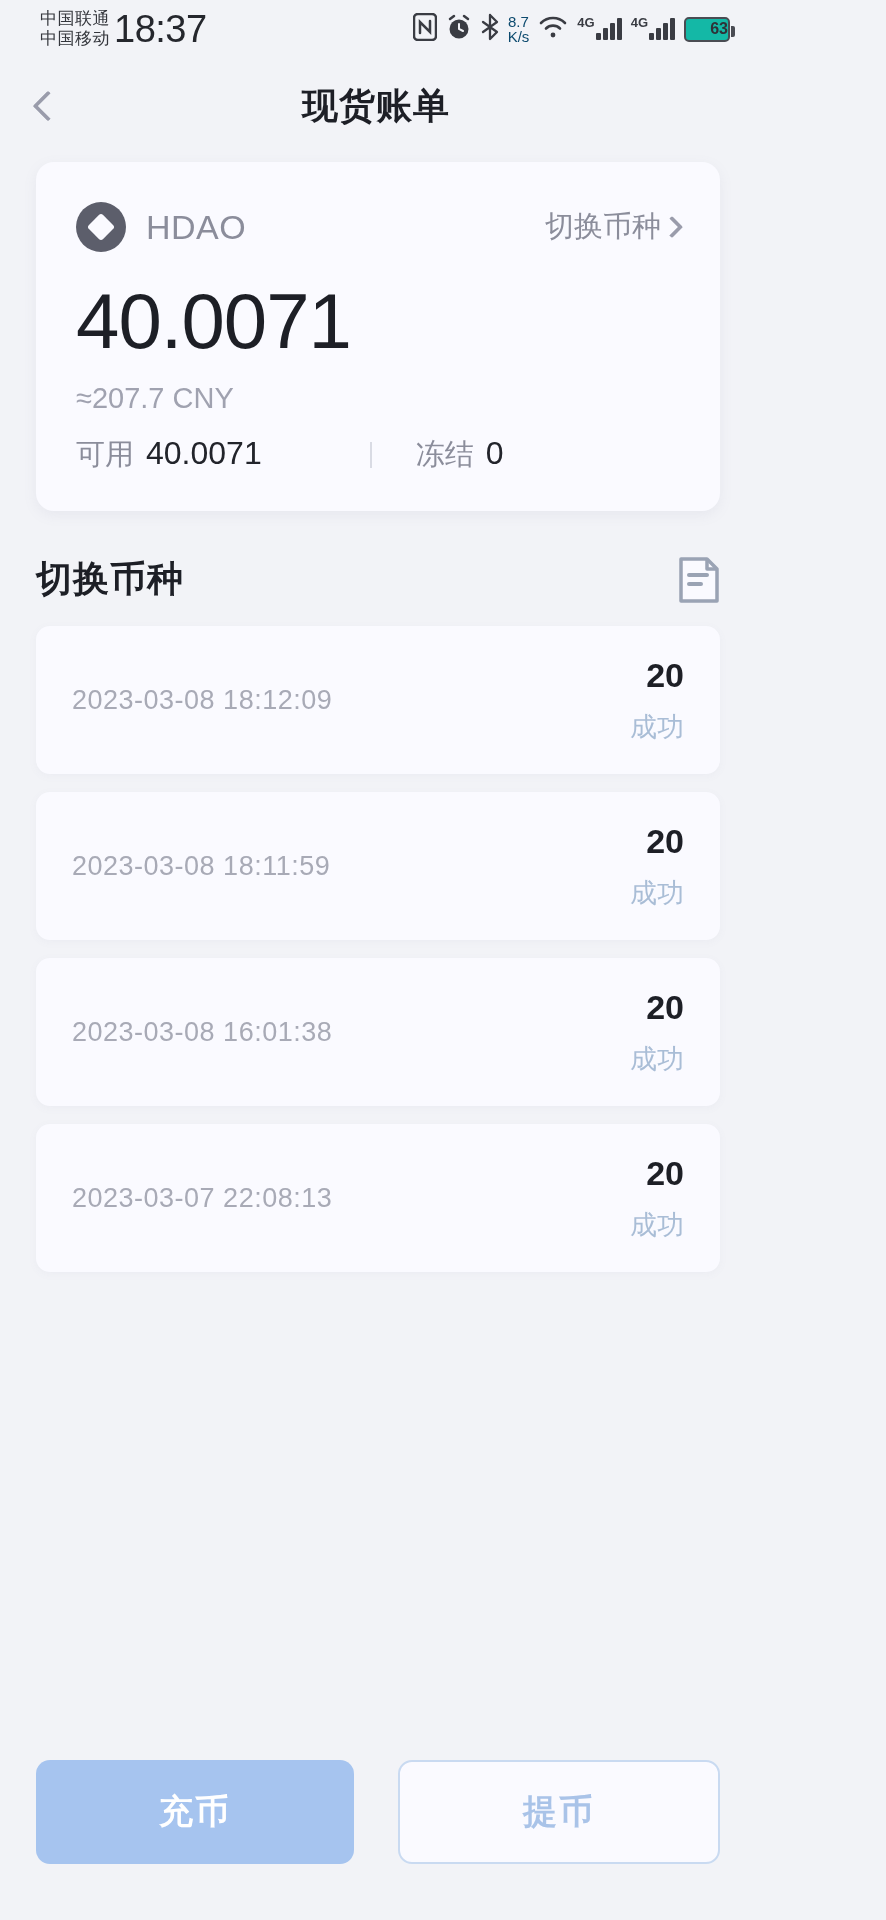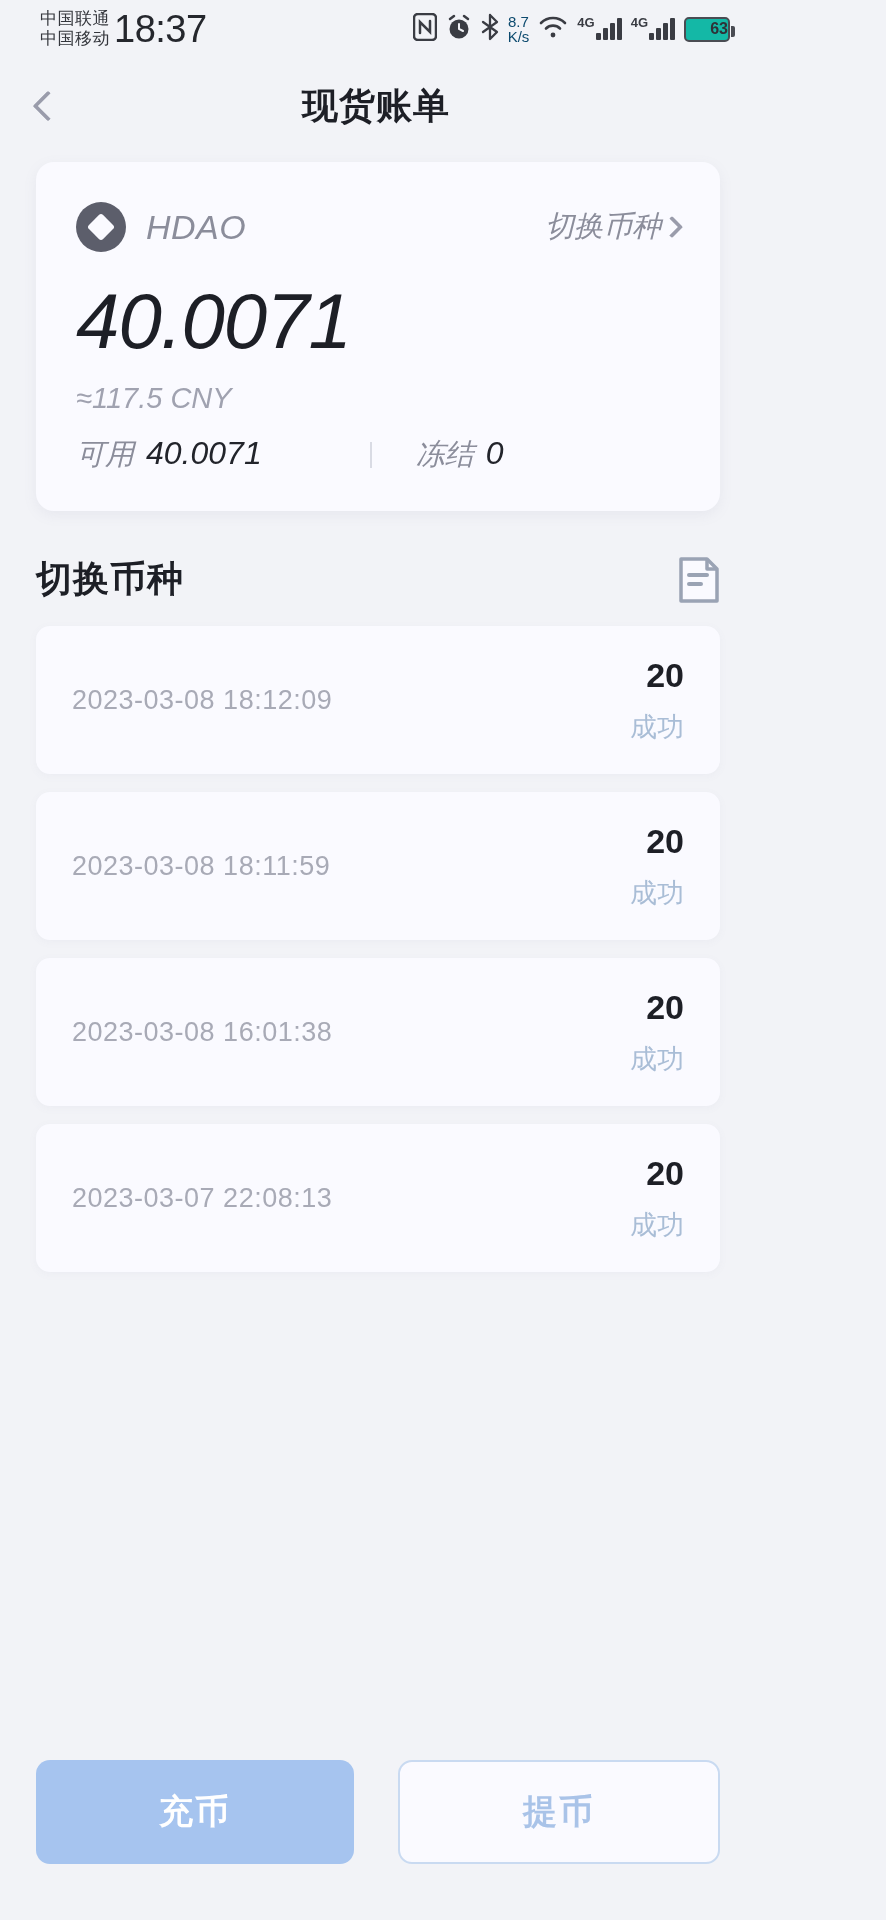--- a/index.html
+++ b/index.html
@@ -37,21 +37,21 @@
   .gtag { font-size: 13px; font-weight: 700; color:#3a3c43; align-self:flex-start; margin-right:1px; line-height:10px;}
   .sigwrap { display:flex; align-items:flex-end; }
 
   
   .navbar { height: 96px; flex: 0 0 96px; display: flex; align-items: center; position: relative; }
   .back-btn { width: 96px; height: 96px; display: flex; align-items: center; justify-content: center; cursor: pointer; }
   .chev-left { width: 22px; height: 22px; border-left: 4px solid #9a9cab; border-bottom: 4px solid #9a9cab; transform: rotate(45deg); border-radius: 2px; }
   .nav-title { position: absolute; left: 0; right: 4px; text-align: center; font-size: 36px; font-weight: 700; color: #1d1f26; letter-spacing: 1px; pointer-events: none; }
 
   
-  .card-wrap { padding: 8px 36px 0 36px; font-style: italic; }
+  .card-wrap { padding: 8px 36px 0 36px; }
   .card {
     background: #fafaff; border-radius: 18px; padding: 40px 40px 36px 40px;
     box-shadow: 0 4px 14px rgba(120,125,160,.09);
   }
   .card-top { display: flex; align-items: center; }
   .coin { display: flex; align-items: center; gap: 20px; }
   .coin-ico { width: 50px; height: 50px; border-radius: 50%; background: #5c5e6b; display:flex; align-items:center; justify-content:center; }
   .coin-ico i { display:block; width: 20px; height: 20px; background: #fafaff; transform: rotate(45deg); border-radius: 3px; }
   .coin-name { font-size: 34px; color: #8b8d9b; letter-spacing: .5px; }
   .switch { margin-left: auto; display: flex; align-items: center; gap: 3px; cursor: pointer; }
@@ -170,21 +170,21 @@
               <i></i>
             </span>
           <span class="coin-name">HDAO</span>
         </div>
         <div class="switch">
           <span class="switch-label">切换币种</span>
           <span class="chev-right"></span>
         </div>
       </div>
       <div class="balance">40.0071</div>
-      <div class="fiat">≈117.5 CNY</div>
+      <div class="fiat">≈207.7 CNY</div>
       <div class="subrow">
         <div class="sub-item">
           <span class="sub-label">可用</span>
           <span class="sub-value">40.0071</span>
         </div>
         <span class="vdiv"></span>
         <div class="sub-item">
           <span class="sub-label">冻结</span>
           <span class="sub-value">0</span>
         </div>

